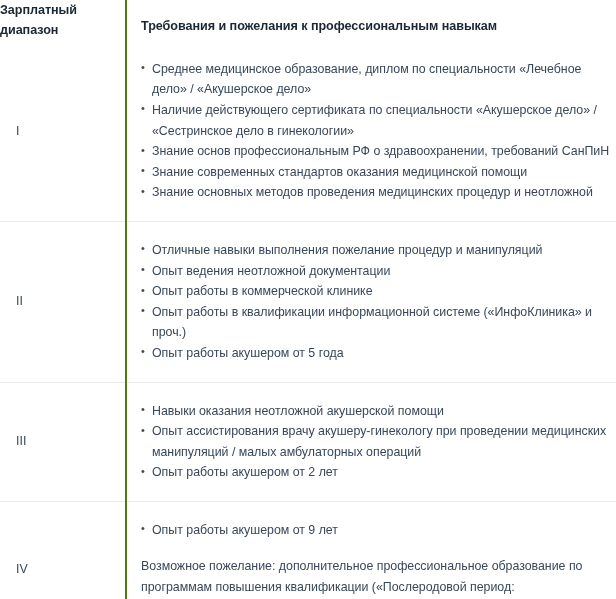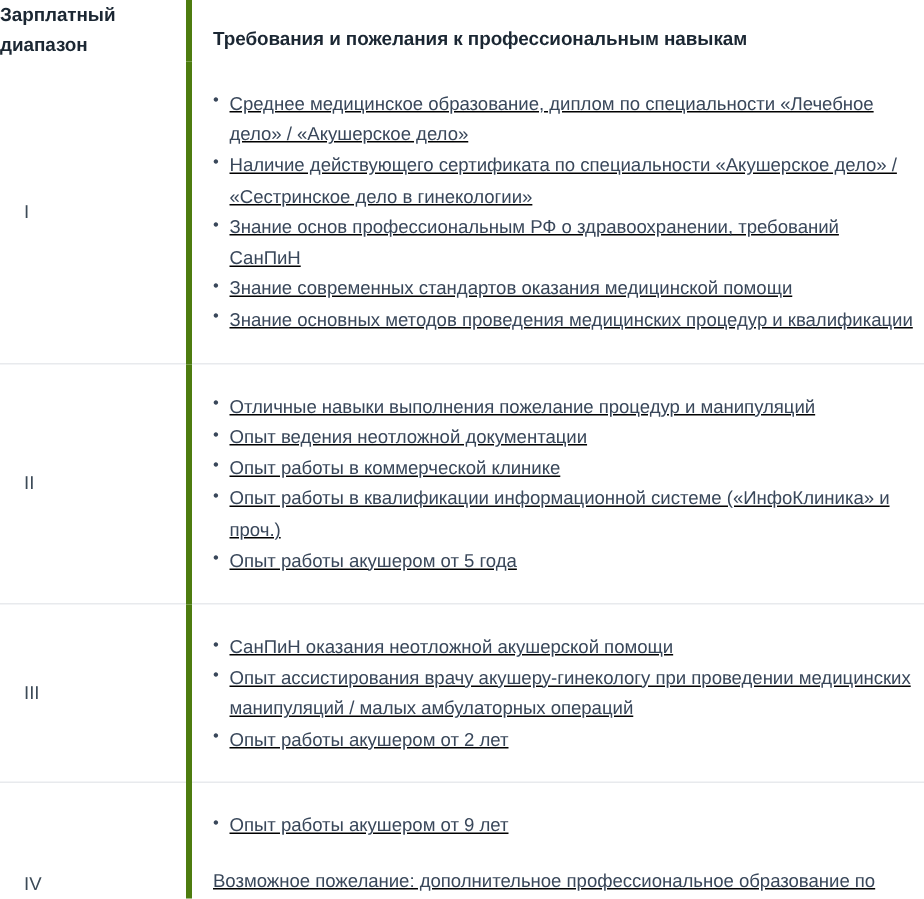--- a/index.html
+++ b/index.html
@@ -22,21 +22,21 @@
     background: #ffffff;
   }
 
   .skills-table col.col-range { width: 126px; }
   .skills-table col.col-req   { width: 490px; }
 
   .skills-table th,
   .skills-table td {
     vertical-align: middle;
     border-bottom: 1px solid #e8eaed;
-    border-right: 4px solid #4d7c0f;
+    border-right: 2px solid #4d7c0f;
     padding: 0;
   }
   .skills-table th:last-child,
   .skills-table td:last-child {
     border-right: none;
   }
   .skills-table tr:last-child th,
   .skills-table tr:last-child td {
     border-bottom: none;
   }
@@ -61,21 +61,20 @@
     padding-left: 16px;
     padding-right: 8px;
     color: #3c4a57;
     font-size: 12.4px;
     line-height: 1.5;
   }
 
   td.req-cell {
     padding: 18px 6px 18px 14px;
     vertical-align: middle;
-    text-decoration: underline;
   }
 
   ul.req-list {
     list-style: none;
     margin: 0;
     padding: 0;
   }
   ul.req-list li {
     position: relative;
     padding-left: 11px;
@@ -120,21 +119,21 @@
   <tbody>
 
     <tr>
       <td class="range-cell">I</td>
       <td class="req-cell">
         <ul class="req-list">
           <li>Среднее медицинское образование, диплом по специальности «Лечебное дело» / «Акушерское дело»</li>
           <li>Наличие действующего сертификата по специальности «Акушерское дело» / «Сестринское дело в гинекологии»</li>
           <li>Знание основ профессиональным РФ о здравоохранении, требований СанПиН</li>
           <li>Знание современных стандартов оказания медицинской помощи</li>
-          <li>Знание основных методов проведения медицинских процедур и квалификации</li>
+          <li>Знание основных методов проведения медицинских процедур и неотложной</li>
         </ul>
       </td>
     </tr>
 
     <tr>
       <td class="range-cell">II</td>
       <td class="req-cell">
         <ul class="req-list">
           <li>Отличные навыки выполнения пожелание процедур и манипуляций</li>
           <li>Опыт ведения неотложной документации</li>
@@ -142,21 +141,21 @@
           <li>Опыт работы в квалификации информационной системе («ИнфоКлиника» и проч.)</li>
           <li>Опыт работы акушером от 5 года</li>
         </ul>
       </td>
     </tr>
 
     <tr>
       <td class="range-cell">III</td>
       <td class="req-cell">
         <ul class="req-list">
-          <li>СанПиН оказания неотложной акушерской помощи</li>
+          <li>Навыки оказания неотложной акушерской помощи</li>
           <li>Опыт ассистирования врачу акушеру-гинекологу при проведении медицинских манипуляций / малых амбулаторных операций</li>
           <li>Опыт работы акушером от 2 лет</li>
         </ul>
       </td>
     </tr>
 
     <tr>
       <td class="range-cell">IV</td>
       <td class="req-cell">
         <ul class="req-list">

